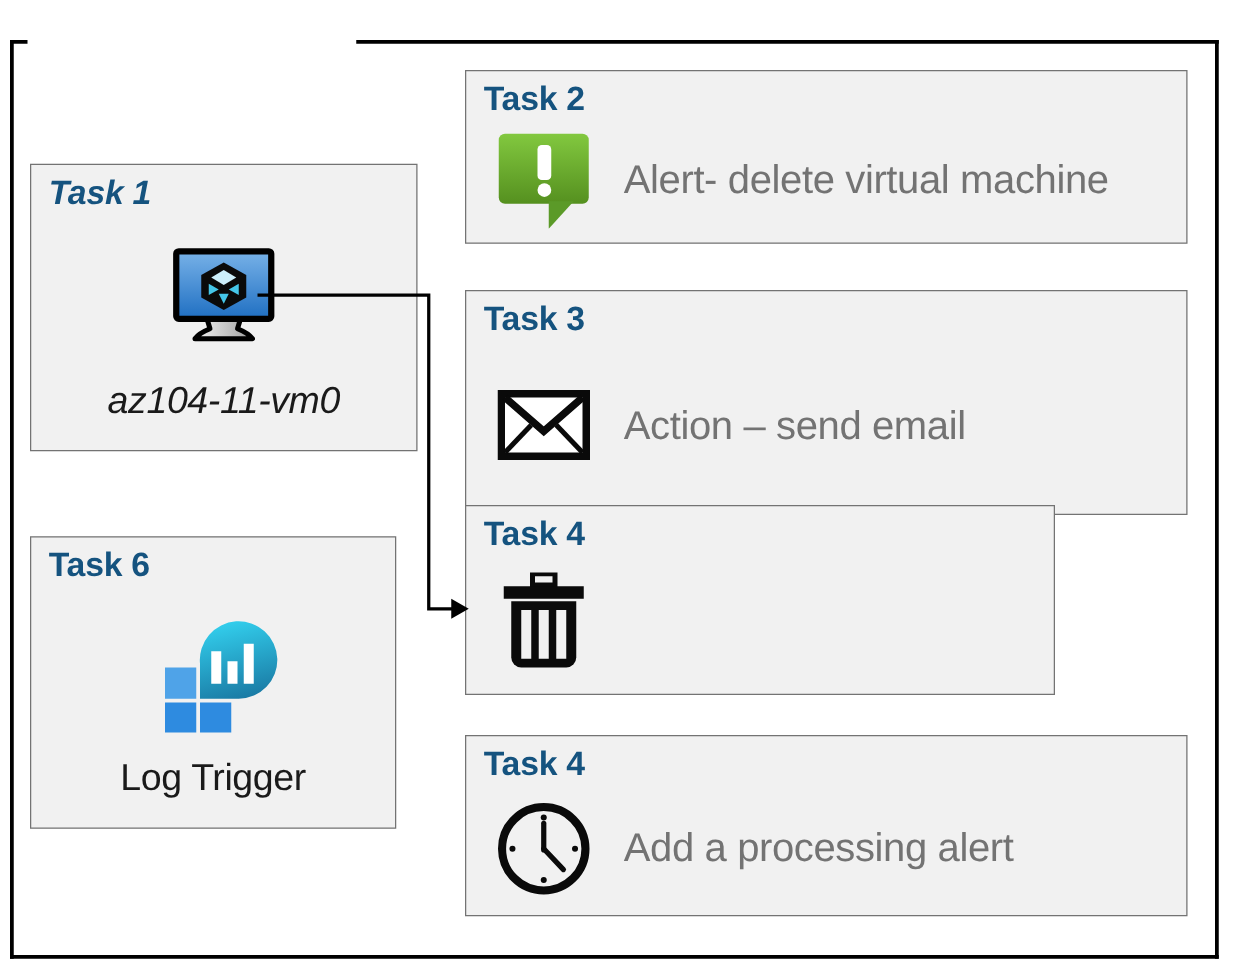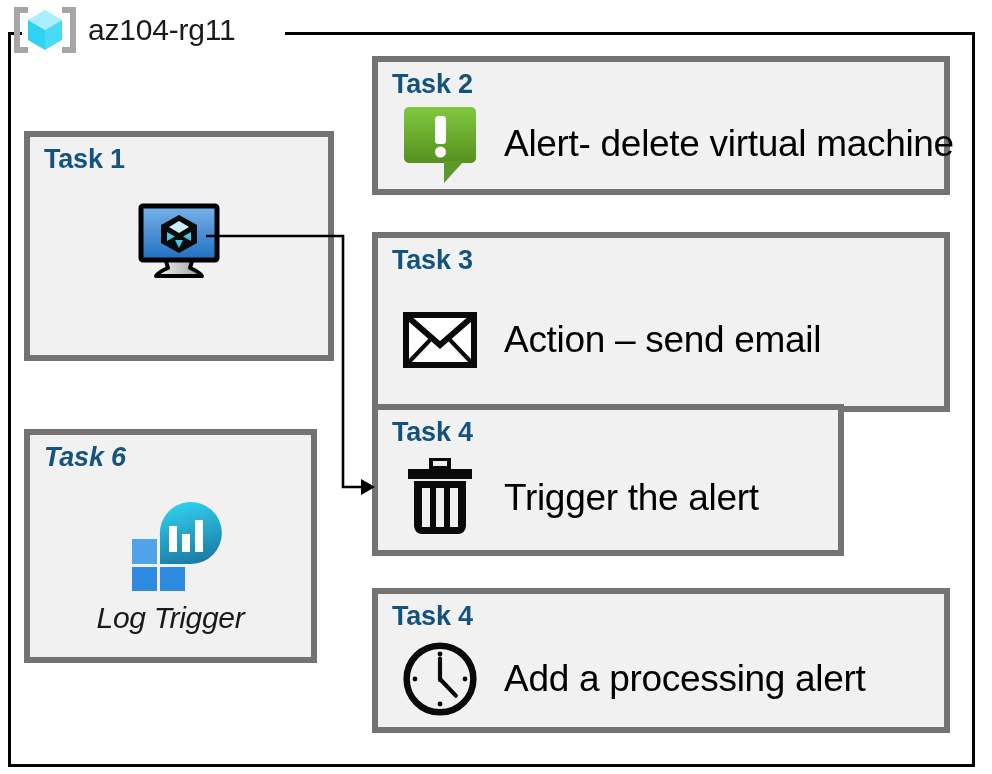--- a/index.html
+++ b/index.html
@@ -61,21 +61,21 @@
   .rg-icon .bracket.left  i.b { left: 0;  bottom: 0; width: 14px; height: 6px; }
   .rg-icon .bracket.right i.v { right: 0; top: 0; width: 6px; height: 46px; }
   .rg-icon .bracket.right i.t { right: 0; top: 0; width: 14px; height: 6px; }
   .rg-icon .bracket.right i.b { right: 0; bottom: 0; width: 14px; height: 6px; }
   .rg-icon svg { position: absolute; left: 13px; top: 6px; }
 
   
   .task-card {
     position: absolute;
     background: #f1f1f1;
-    border: 6px solid #737373;
+    border: 1px solid #737373;
     box-sizing: border-box;
     padding-left: 40px;
   }
   .task-heading {
     position: absolute;
     left: 14px;
     top: 7px;
     font-size: 27px;
     font-weight: bold;
     color: #15537f;
@@ -115,29 +115,29 @@
     gap: 26px;
   }
   .card-right .icon-slot {
     width: 76px;
     display: flex;
     align-items: center;
     justify-content: center;
     flex: 0 0 auto;
   }
   .card-right .label {
-    font-size: 37px;
-    color: #000000;
+    font-size: 32px;
+    color: #737373;
     letter-spacing: -0.3px;
     white-space: nowrap;
   }
 
   
-  #card-task1 { left: 24px;  top: 131px; width: 310px; height: 230px; }
-  #card-task6 { left: 24px;  top: 429px; width: 293px; height: 234px; font-style: italic; }
+  #card-task1 { left: 24px;  top: 131px; width: 310px; height: 230px; font-style: italic; }
+  #card-task6 { left: 24px;  top: 429px; width: 293px; height: 234px; }
   #card-task2 { left: 372px; top: 56px;  width: 578px; height: 139px; }
   #card-task3 { left: 372px; top: 232px; width: 578px; height: 180px; }
   #card-task4 { left: 372px; top: 404px; width: 472px; height: 152px; }
   #card-task5 { left: 372px; top: 588px; width: 578px; height: 145px; }
 
   
   #connector { position: absolute; left: 0; top: 0; width: 992px; height: 774px; pointer-events: none; }
 
   
   .vm-icon   { width: 96px; height: 86px; }
@@ -150,40 +150,20 @@
 </head>
 <body>
 
 <div id="rg-container">
   <div class="rg-edge" id="rg-edge-left"></div>
   <div class="rg-edge" id="rg-edge-bottom"></div>
   <div class="rg-edge" id="rg-edge-right"></div>
   <div class="rg-edge" id="rg-edge-top-a"></div>
   <div class="rg-edge" id="rg-edge-top-b"></div>
 
-  <div id="rg-header">
-    <div class="rg-icon">
-      <span class="bracket left">
-        <i class="v"></i>
-          <i class="t"></i>
-          <i class="b"></i>
-      </span>
-      <span class="bracket right">
-        <i class="v"></i>
-          <i class="t"></i>
-          <i class="b"></i>
-      </span>
-      <svg width="36" height="42" viewBox="0 0 36 42">
-        <polygon points="18,1 35,11 18,21 1,11" fill="#A9EEFC"></polygon>
-        <polygon points="1,11 18,21 18,41 1,31" fill="#2FD2F0"></polygon>
-        <polygon points="35,11 35,31 18,41 18,21" fill="#49DAF4"></polygon>
-      </svg>
-    </div>
-    <div id="rg-title">az104-rg11</div>
-  </div>
 </div>
 
 <div class="task-card card-left" id="card-task1">
   <div class="task-heading">Task 1</div>
   <div class="icon-slot">
     <svg class="vm-icon" viewBox="0 0 96 86">
       <defs>
         <linearGradient id="vmScreen" x1="0" y1="0" x2="0" y2="1">
           <stop offset="0" stop-color="#78B2E8"></stop>
           <stop offset="1" stop-color="#1F6FC2"></stop>
@@ -201,20 +181,21 @@
 
       <g>
         <polygon points="48,13 66,23 66,41 48,51 30,41 30,23" fill="#0A0A0A"></polygon>
         <polygon points="48,19 58,25 48,31 38,25" fill="#CDEFFA"></polygon>
         <polygon points="36,30 44,34.5 36,39" fill="#45C6E8"></polygon>
         <polygon points="60,30 60,39 52,34.5" fill="#45C6E8"></polygon>
         <polygon points="44,38 52,38 48,46" fill="#45C6E8"></polygon>
       </g>
     </svg>
   </div>
+  <div class="caption">az104-11-vm0</div>
 </div>
 
 <div class="task-card card-left" id="card-task6">
   <div class="task-heading">Task 6</div>
   <div class="icon-slot">
     <svg class="monitor-icon" viewBox="0 0 106 96">
       <defs>
         <linearGradient id="blobGrad" x1="0.3" y1="0" x2="0.55" y2="1">
           <stop offset="0" stop-color="#33D0EE"></stop>
           <stop offset="1" stop-color="#1A7BA5"></stop>
@@ -280,21 +261,20 @@
         <rect x="24" y="1" width="18" height="9" fill="none" stroke="#0A0A0A" stroke-width="4"></rect>
 
         <rect x="1" y="11" width="64" height="10" fill="#0A0A0A"></rect>
 
         <path d="M7 23 h52 v45 a8 8 0 0 1 -8 8 h-36 a8 8 0 0 1 -8 -8 z" fill="#0A0A0A"></path>
         <rect x="15" y="30" width="8" height="39" fill="#F1F1F1"></rect>
         <rect x="29" y="30" width="8" height="39" fill="#F1F1F1"></rect>
         <rect x="43" y="30" width="8" height="39" fill="#F1F1F1"></rect>
       </svg>
     </div>
-    <div class="label">Trigger the alert</div>
   </div>
 </div>
 
 <div class="task-card card-right" id="card-task5">
   <div class="task-heading">Task 4</div>
   <div class="row">
     <div class="icon-slot">
       <svg class="clock-icon" viewBox="0 0 82 82">
         <circle cx="41" cy="41" r="36" fill="none" stroke="#0A0A0A" stroke-width="7"></circle>
         <circle cx="41" cy="14" r="2.6" fill="#0A0A0A"></circle>

